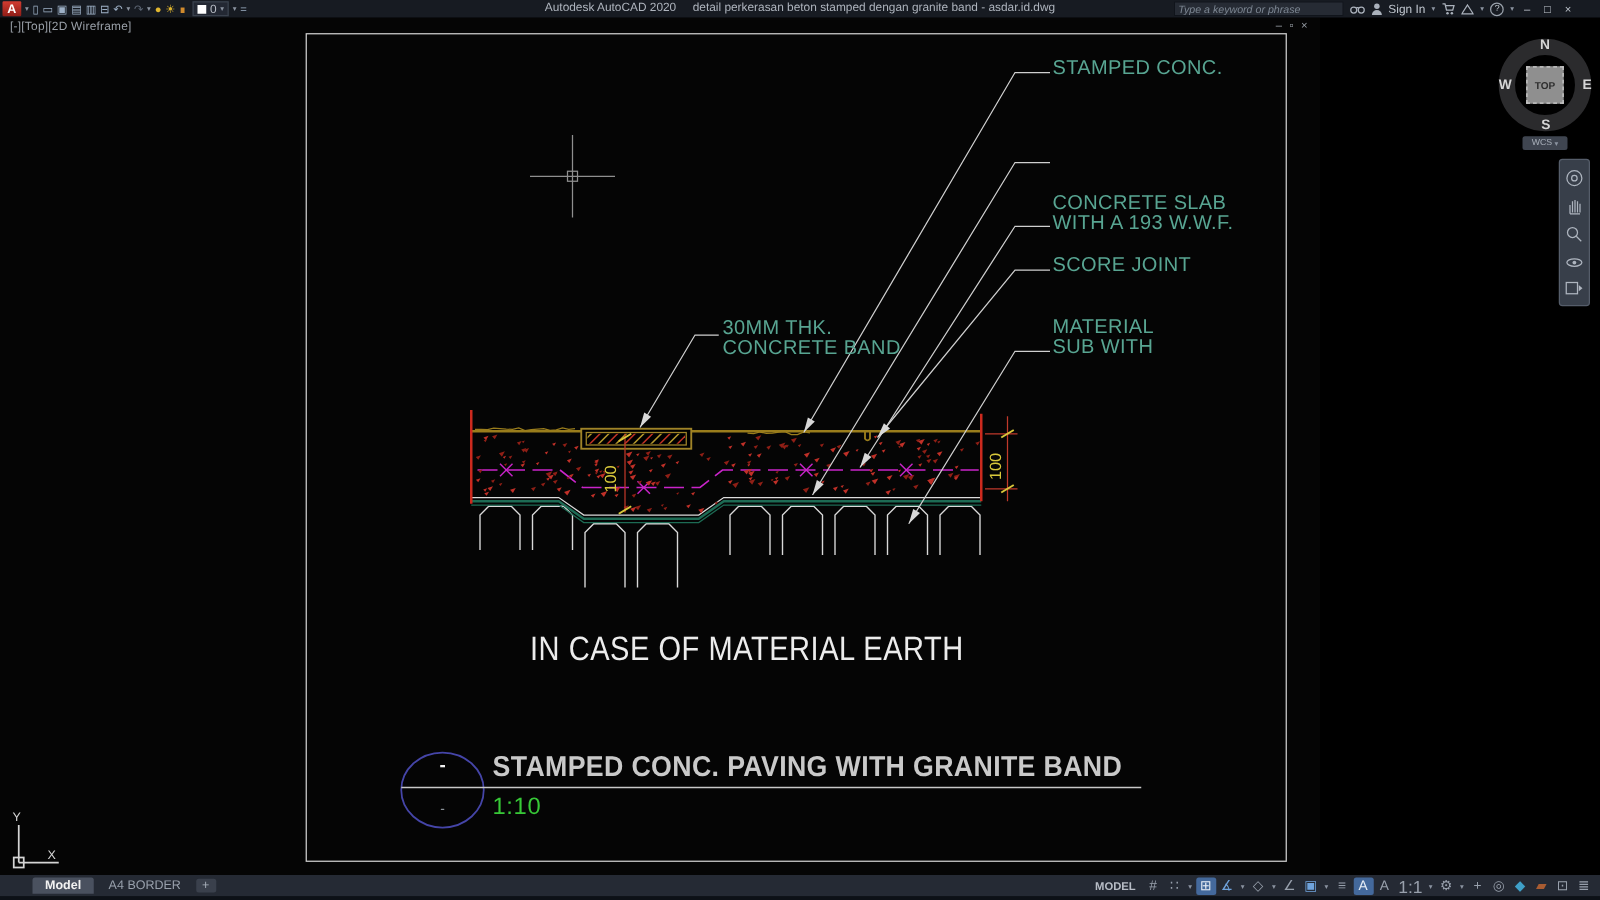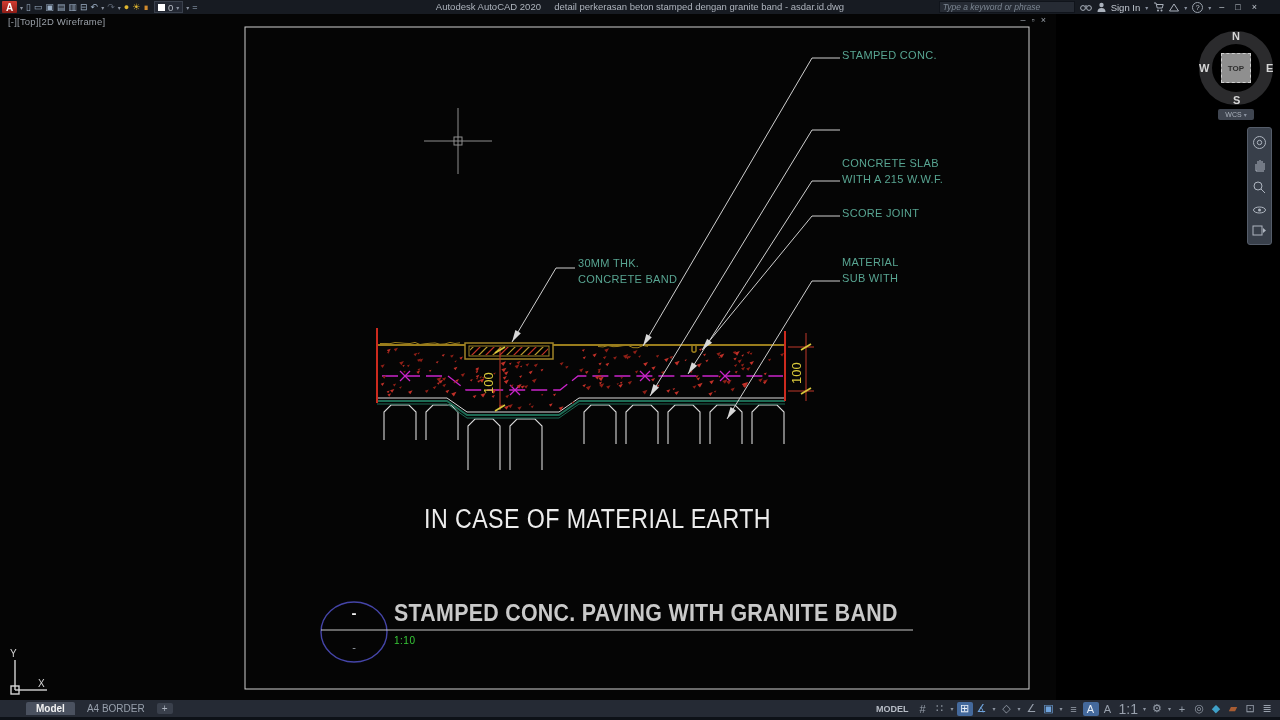--- a/index.html
+++ b/index.html
@@ -27,26 +27,26 @@
   .searchbox::placeholder{color:#7c8692;font-style:italic;}
   .winbtn{color:#c2c8d0;font-size:9px;padding:0 3px;}
   .helpq{border:1px solid #9aa2ac;border-radius:50%;width:9px;height:9px;font-size:7px;
          display:inline-flex;align-items:center;justify-content:center;color:#c2c8d0;}
   .signin{color:#c2c8d0;}
   
   .canvas{position:absolute;top:14px;left:0;width:1056px;height:686px;background:#050505;}
   .cadsvg{position:absolute;top:0;left:0;}
   .vplabel{position:absolute;left:8px;top:2px;color:#9aa0a8;font-size:9.5px;letter-spacing:.2px;}
   .docbtns{position:absolute;right:10px;top:1px;color:#9aa0a8;font-size:9px;display:flex;gap:6px;}
-  .co{position:absolute;font-size:11px;color:#58a592;letter-spacing:.3px;line-height:16px;white-space:nowrap;}
+  .co{position:absolute;font-size:16px;color:#58a592;letter-spacing:.3px;line-height:16px;white-space:nowrap;}
   .note{position:absolute;left:424px;top:490px;font-size:27px;color:#ececec;letter-spacing:.5px;
         transform:scaleX(.86);transform-origin:left top;white-space:nowrap;}
   .dtitle{position:absolute;left:394px;top:586px;font-size:23px;font-weight:bold;color:#c9c9c9;
           letter-spacing:.3px;transform:scaleX(.93);transform-origin:left top;white-space:nowrap;}
-  .dscale{position:absolute;left:394px;top:621px;font-size:10px;color:#37c837;letter-spacing:.5px;}
+  .dscale{position:absolute;left:394px;top:621px;font-size:19px;color:#37c837;letter-spacing:.5px;}
   .dash-top{position:absolute;left:341px;top:590px;width:26px;text-align:center;color:#f2f2f2;
             font-weight:bold;font-size:15px;}
   .dash-bot{position:absolute;left:341px;top:627px;width:26px;text-align:center;color:#9aa0a8;font-size:11px;}
   
   .vcube{position:absolute;left:1196px;top:14px;width:80px;height:80px;}
   .vring{position:absolute;left:3px;top:3px;width:74px;height:74px;border-radius:50%;
          border:13px solid #2b2b2d;box-sizing:border-box;}
   .vl{position:absolute;color:#d6d6d6;font-size:11px;font-weight:bold;}
   .vface{position:absolute;left:25px;top:25px;width:30px;height:30px;background:#8f8f8f;
          border:1px dashed #cfcfcf;box-sizing:border-box;display:flex;align-items:center;
@@ -425,21 +425,21 @@
       <text x="10" y="657" stroke="none" fill="#d5d5d5" font-size="10" font-family="Liberation Sans">Y</text>
       <text x="38" y="687" stroke="none" fill="#d5d5d5" font-size="10" font-family="Liberation Sans">X</text>
     </g>
   </svg>
 
   <div class="co" style="left:842px;top:33px">
     <div>STAMPED CONC.</div>
   </div>
   <div class="co" style="left:842px;top:141px">
     <div>CONCRETE SLAB</div>
-      <div>WITH A 215 W.W.F.</div>
+      <div>WITH A 193 W.W.F.</div>
   </div>
   <div class="co" style="left:842px;top:191px">
     <div>SCORE JOINT</div>
   </div>
   <div class="co" style="left:842px;top:240px">
     <div>MATERIAL</div>
       <div>SUB WITH</div>
   </div>
   <div class="co" style="left:578px;top:241px">
     <div>30MM THK.</div>

